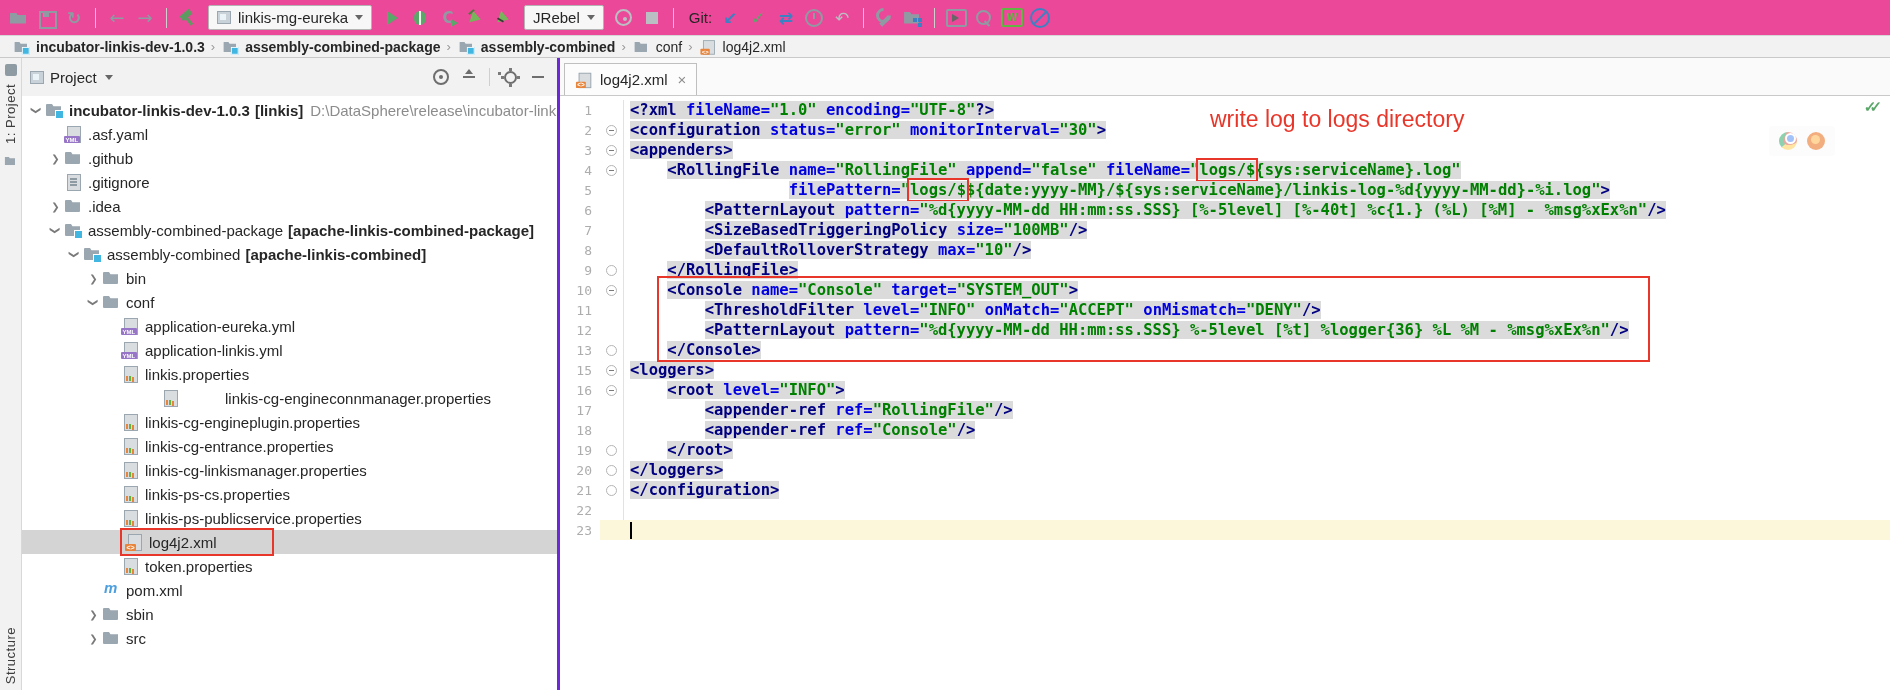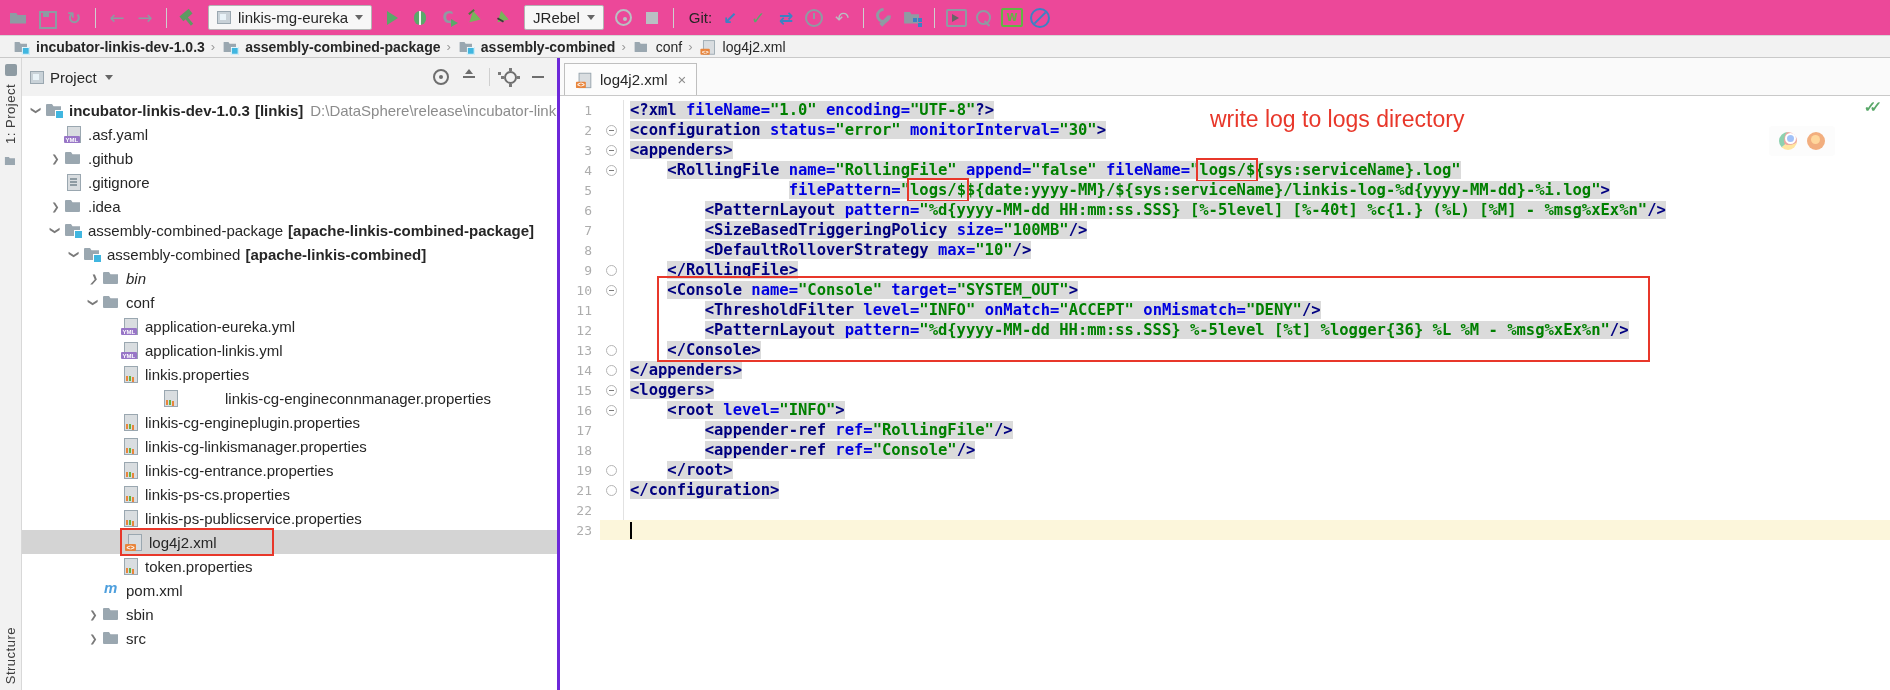--- a/index.html
+++ b/index.html
@@ -328,21 +328,21 @@
             <span class="ti ti-module-folder"></span>
             <span class="tlabel">assembly-combined-package</span>
             <span class="tsuffix">[apache-linkis-combined-package]</span>
           </div>
           <div class="trow" style="padding-left: 44px;">
             <span class="chev d"></span>
             <span class="ti ti-module-folder"></span>
             <span class="tlabel">assembly-combined</span>
             <span class="tsuffix">[apache-linkis-combined]</span>
           </div>
-          <div class="trow" style="padding-left: 63px; font-style: italic;">
+          <div class="trow" style="padding-left: 63px;">
             <span class="chev r"></span>
             <span class="ti ti-folder"></span>
             <span class="tlabel">bin</span>
           </div>
           <div class="trow" style="padding-left: 63px;">
             <span class="chev d"></span>
             <span class="ti ti-folder"></span>
             <span class="tlabel">conf</span>
           </div>
           <div class="trow" style="padding-left: 82px;">
@@ -366,26 +366,26 @@
             <span class="tlabel">linkis-cg-engineconnmanager.properties</span>
           </div>
           <div class="trow" style="padding-left: 82px;">
             <span class="chev"></span>
             <span class="ti ti-props page"></span>
             <span class="tlabel">linkis-cg-engineplugin.properties</span>
           </div>
           <div class="trow" style="padding-left: 82px;">
             <span class="chev"></span>
             <span class="ti ti-props page"></span>
+            <span class="tlabel">linkis-cg-entrance.properties</span>
+          </div>
+          <div class="trow" style="padding-left: 82px;">
+            <span class="chev"></span>
+            <span class="ti ti-props page"></span>
             <span class="tlabel">linkis-cg-linkismanager.properties</span>
-          </div>
-          <div class="trow" style="padding-left: 82px;">
-            <span class="chev"></span>
-            <span class="ti ti-props page"></span>
-            <span class="tlabel">linkis-cg-entrance.properties</span>
           </div>
           <div class="trow" style="padding-left: 82px;">
             <span class="chev"></span>
             <span class="ti ti-props page"></span>
             <span class="tlabel">linkis-ps-cs.properties</span>
           </div>
           <div class="trow" style="padding-left: 82px; align-items: center;">
             <span class="chev"></span>
             <span class="ti ti-props page"></span>
             <span class="tlabel">linkis-ps-publicservice.properties</span>
@@ -502,56 +502,56 @@
               <span class="ct"><span>        </span><span class="hl"><span class="c-tag">&lt;PatternLayout </span><span class="c-attr">pattern=</span><span class="c-val">"%d{yyyy-MM-dd HH:mm:ss.SSS} %-5level [%t] %logger{36} %L %M - %msg%xEx%n"</span><span class="c-tag">/&gt;</span></span></span>
             </div>
             <div class="cl">
               <span class="ln">13</span>
               <span class="fold">
                 <span class="fm e"></span>
               </span>
               <span class="ct"><span>    </span><span class="hl"><span class="c-tag">&lt;/Console&gt;</span></span></span>
             </div>
             <div class="cl">
-              <span class="ln">14</span>
+              <span class="ln">15</span>
+              <span class="fold">
+                <span class="fm o"></span>
+              </span>
+              <span class="ct"><span class="hl"><span class="c-tag">&lt;loggers&gt;</span></span></span>
+            </div>
+            <div class="cl">
+              <span class="ln">16</span>
+              <span class="fold">
+                <span class="fm o"></span>
+              </span>
+              <span class="ct"><span>    </span><span class="hl"><span class="c-tag">&lt;root </span><span class="c-attr">level=</span><span class="c-val">"INFO"</span><span class="c-tag">&gt;</span></span></span>
+            </div>
+            <div class="cl">
+              <span class="ln">17</span>
+              <span class="fold"></span>
+              <span class="ct"><span>        </span><span class="hl"><span class="c-tag">&lt;appender-ref </span><span class="c-attr">ref=</span><span class="c-val">"RollingFile"</span><span class="c-tag">/&gt;</span></span></span>
+            </div>
+            <div class="cl">
+              <span class="ln">18</span>
+              <span class="fold"></span>
+              <span class="ct"><span>        </span><span class="hl"><span class="c-tag">&lt;appender-ref </span><span class="c-attr">ref=</span><span class="c-val">"Console"</span><span class="c-tag">/&gt;</span></span></span>
+            </div>
+            <div class="cl">
+              <span class="ln">19</span>
               <span class="fold">
                 <span class="fm e"></span>
               </span>
-              <span class="ct"><span class="hl"><span class="c-tag">&lt;/appenders&gt;</span></span></span>
-            </div>
-            <div class="cl">
-              <span class="ln">15</span>
-              <span class="fold">
-                <span class="fm o"></span>
-              </span>
-              <span class="ct"><span class="hl"><span class="c-tag">&lt;loggers&gt;</span></span></span>
-            </div>
-            <div class="cl">
-              <span class="ln">16</span>
-              <span class="fold">
-                <span class="fm o"></span>
-              </span>
-              <span class="ct"><span>    </span><span class="hl"><span class="c-tag">&lt;root </span><span class="c-attr">level=</span><span class="c-val">"INFO"</span><span class="c-tag">&gt;</span></span></span>
-            </div>
-            <div class="cl">
-              <span class="ln">17</span>
-              <span class="fold"></span>
-              <span class="ct"><span>        </span><span class="hl"><span class="c-tag">&lt;appender-ref </span><span class="c-attr">ref=</span><span class="c-val">"RollingFile"</span><span class="c-tag">/&gt;</span></span></span>
-            </div>
-            <div class="cl">
-              <span class="ln">18</span>
-              <span class="fold"></span>
-              <span class="ct"><span>        </span><span class="hl"><span class="c-tag">&lt;appender-ref </span><span class="c-attr">ref=</span><span class="c-val">"Console"</span><span class="c-tag">/&gt;</span></span></span>
-            </div>
-            <div class="cl">
-              <span class="ln">19</span>
+              <span class="ct"><span>    </span><span class="hl"><span class="c-tag">&lt;/root&gt;</span></span></span>
+            </div>
+            <div class="cl">
+              <span class="ln">20</span>
               <span class="fold">
                 <span class="fm e"></span>
               </span>
-              <span class="ct"><span>    </span><span class="hl"><span class="c-tag">&lt;/root&gt;</span></span></span>
+              <span class="ct"><span class="hl"><span class="c-tag">&lt;/loggers&gt;</span></span></span>
             </div>
             <div class="cl">
               <span class="ln">21</span>
               <span class="fold">
                 <span class="fm e"></span>
               </span>
               <span class="ct"><span class="hl"><span class="c-tag">&lt;/configuration&gt;</span></span></span>
             </div>
             <div class="cl">
               <span class="ln">22</span>

